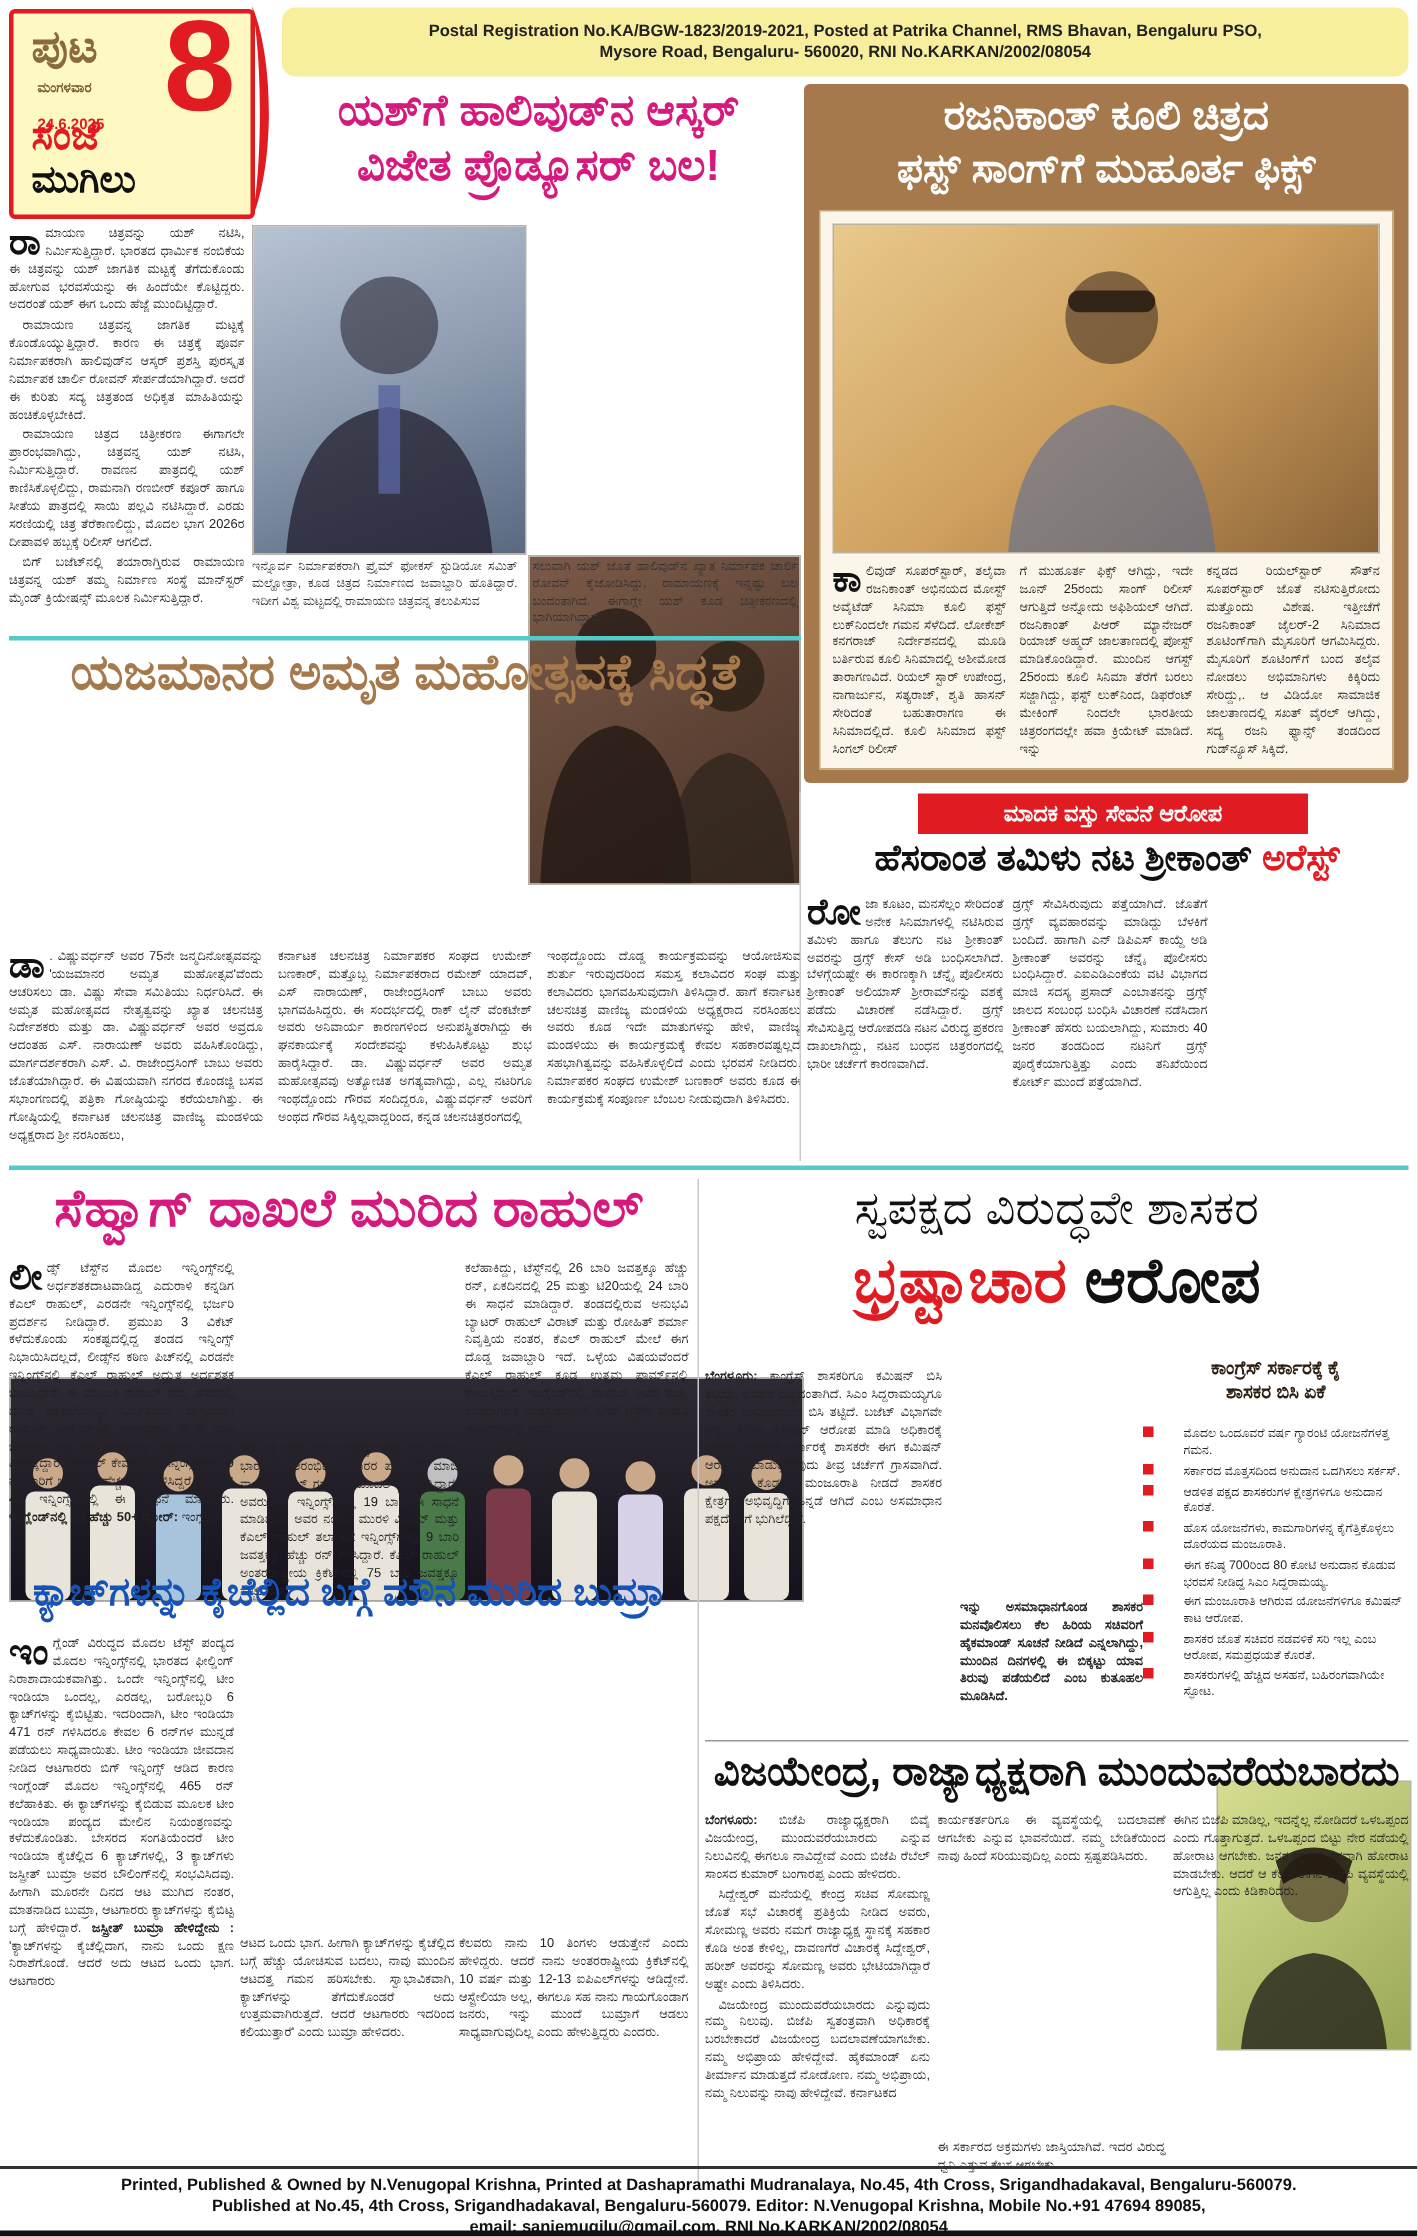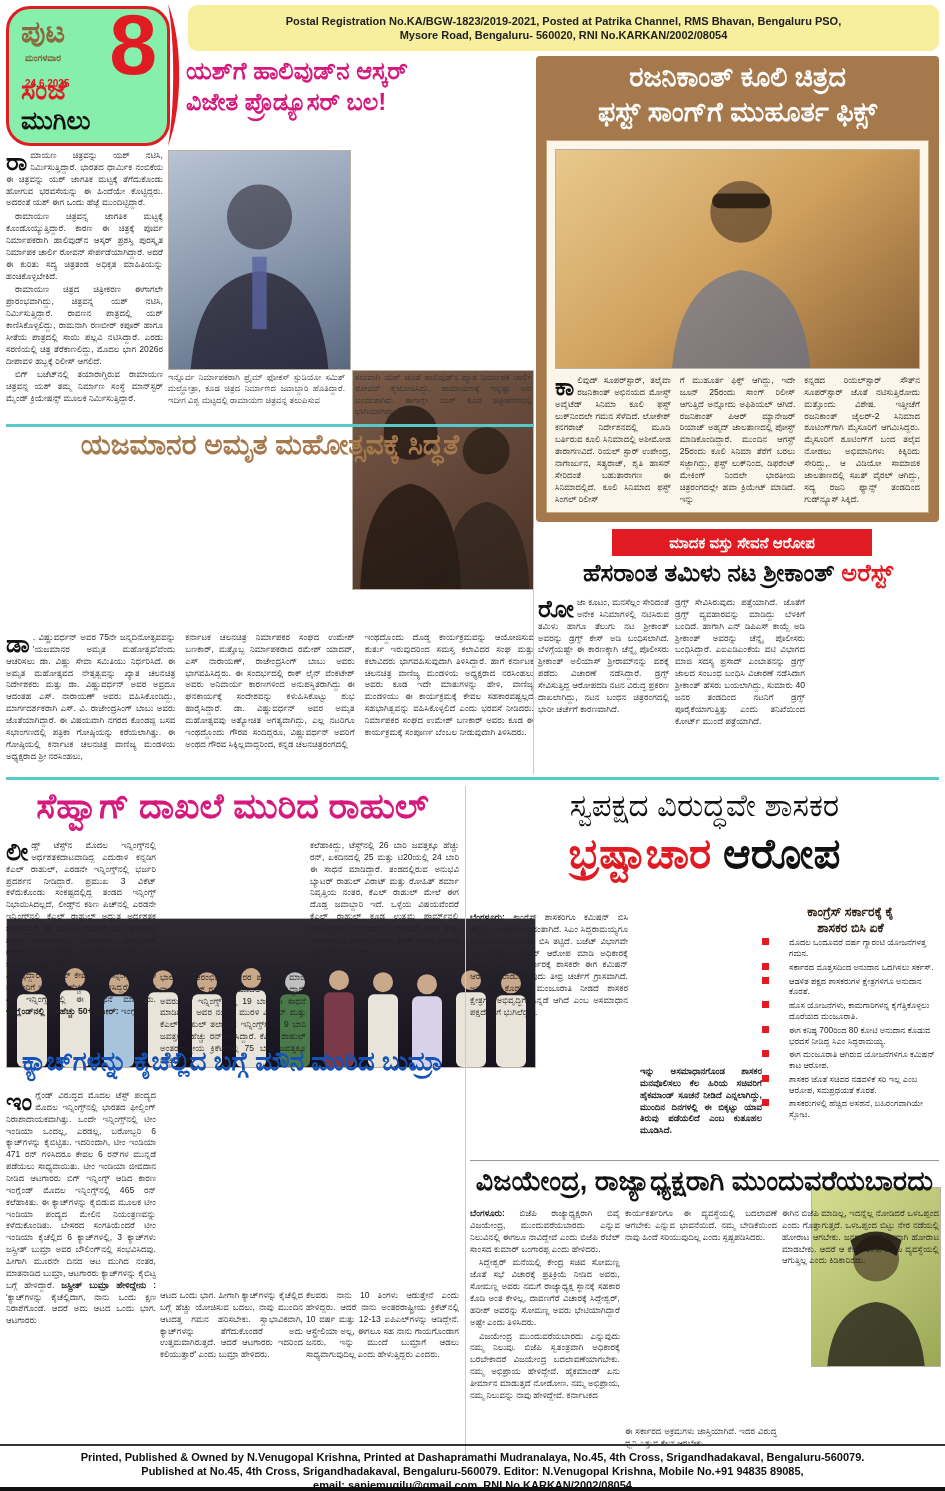--- a/index.html
+++ b/index.html
@@ -8,48 +8,48 @@
   .abs{position:absolute;}
   .jtext{font-size:8.6px;line-height:1.38;text-align:justify;color:#222;}
   .jtext p{margin:0 0 2px 0;text-indent:9px;}
   .jtext p.first{text-indent:0;}
   .dc{float:left;font-weight:bold;font-size:24px;line-height:.85;margin:2px 3px 0 0;color:#111;}
   .b{font-weight:bold;}
   .red{color:#e11b22;}
   .photo{position:relative;overflow:hidden;border:1px solid #b9b2a6;}
   .sil{position:absolute;left:0;bottom:0;width:100%;height:100%;}
   
-  #mast-box{left:6px;top:6px;width:158px;height:134px;background:#86efac;border:3px solid #e11b22;border-radius:24px;}
+  #mast-box{left:6px;top:6px;width:158px;height:134px;background:#fef9c3;border:3px solid #e11b22;border-radius:4px;}
   #mast-puta{position:absolute;left:12px;top:6px;font-size:30px;font-weight:bold;color:#8a6b3f;}
   #mast-num{position:absolute;right:10px;top:-14px;font-size:86px;font-weight:bold;color:#e11b22;}
   #mast-day{position:absolute;left:16px;top:44px;font-size:9px;font-weight:bold;color:#7a5c33;}
   #mast-date{position:absolute;left:16px;top:69px;font-size:10px;font-weight:bold;color:#e11b22;}
   #mast-n1{position:absolute;left:12px;top:66px;font-size:27px;font-weight:bold;color:#e11b22;}
   #mast-n2{position:absolute;left:12px;top:97px;font-size:25px;font-weight:bold;color:#111;}
   #mast-bracket{left:164px;top:4px;width:22px;height:142px;}
   #postal-band{left:188px;top:5px;width:751px;height:46px;background:#f7ef9e;border-radius:9px;
      display:flex;align-items:center;justify-content:center;text-align:center;
      font-size:11px;font-weight:bold;color:#222;padding:0 80px;box-sizing:border-box;line-height:1.3;}
-  #yash-hl{left:186px;top:56px;width:346px;text-align:left;font-weight:bold;font-size:24px;line-height:1.28;color:#d6197d;}
+  #yash-hl{left:186px;top:56px;width:346px;text-align:center;font-weight:bold;font-size:29px;line-height:1.28;color:#d6197d;}
   
   #rajini-box{left:536px;top:56px;width:403px;height:466px;background:#a6794c;border-radius:4px;}
   #rajini-hl{position:absolute;left:0;top:4px;width:100%;text-align:center;color:#fff;font-weight:bold;font-size:27px;line-height:1.3;}
   #rajini-inner{position:absolute;left:10px;right:10px;top:84px;bottom:9px;background:#fcf6ea;border:1px solid #c7a87e;}
   #rajini-photo{position:absolute;left:8px;right:8px;top:8px;height:218px;}
   #rajini-cols{position:absolute;left:8px;right:8px;top:234px;bottom:6px;display:flex;gap:9px;}
   #rajini-cols>div{flex:1;}
   
   #yash-body{left:6px;top:150px;width:157px;height:262px;}
   #yash-photo1{left:168px;top:150px;width:181px;height:218px;}
   #yash-photo2{left:352px;top:150px;width:180px;height:218px;}
   #yash-caps{left:168px;top:372px;width:364px;display:flex;gap:10px;}
   #yash-caps>div{flex:1;font-size:8.4px;line-height:1.35;text-align:justify;color:#333;}
   .tealrule{background:#56c9c9;height:3px;}
   #teal1{left:6px;top:424px;width:528px;}
-  #yaja-hl{left:6px;top:429px;width:528px;text-align:center;font-weight:bold;font-size:28px;color:#a6794c;}
+  #yaja-hl{left:6px;top:429px;width:528px;text-align:center;font-weight:bold;font-size:33px;color:#a6794c;}
   #group-photo{left:6px;top:478px;width:528px;height:148px;background:linear-gradient(#2e2a33,#15121d);}
   #group-banner{position:absolute;top:4px;width:100%;text-align:center;color:#d9b96a;font-size:9px;font-weight:bold;}
   #yaja-cols{left:6px;top:632px;width:528px;height:140px;display:flex;gap:10px;}
   #yaja-cols>div{flex:1;}
   #teal2{left:6px;top:777px;width:933px;}
   
   .vdiv{background:#c9c9c9;width:1px;}
   #vdiv-top{left:533px;top:528px;height:246px;}
   #sri-badge{left:612px;top:529px;width:260px;height:27px;background:#e11b22;color:#fff;font-weight:bold;font-size:15px;
      display:flex;align-items:center;justify-content:center;}
@@ -67,21 +67,21 @@
   #bum-hl{left:6px;top:1046px;width:453px;text-align:center;font-weight:bold;font-size:26px;color:#1553b7;}
   #bum-c1{left:6px;top:1090px;width:150px;height:368px;}
   #bum-c2{left:160px;top:1290px;width:143px;height:168px;}
   #bum-c3{left:306px;top:1290px;width:153px;height:168px;}
   
   #sid-hl1{left:470px;top:788px;width:469px;text-align:center;font-weight:normal;font-size:31px;color:#111;}
   #sid-hl2{left:470px;top:830px;width:469px;text-align:center;font-weight:bold;font-size:42px;color:#111;}
   #sid-c1{left:470px;top:912px;width:158px;height:246px;}
   #sid-below{left:640px;top:1066px;width:122px;height:92px;font-weight:bold;}
   #sid-panel{left:762px;top:905px;width:177px;height:255px;}
-  #sid-sub{text-align:center;font-weight:bold;font-size:12.5px;color:#2d2013;line-height:1.25;margin-bottom:1px;}
+  #sid-sub{text-align:center;font-weight:bold;font-size:12.5px;color:#2d2013;line-height:1.25;margin-bottom:14px;}
   .bullet{display:flex;gap:20px;font-size:8.3px;line-height:1.3;color:#222;margin-bottom:3px;text-align:left;}
   .sq{flex:0 0 auto;width:7px;height:7px;background:#e11b22;margin-top:1px;}
   .hdiv{background:#9a9a9a;height:1px;}
   #hdiv-right{left:470px;top:1160px;width:469px;}
   
   #vij-hl{left:470px;top:1166px;width:469px;text-align:center;font-weight:bold;font-size:27px;color:#111;}
   #vij-c1{left:470px;top:1208px;width:150px;height:250px;}
   #vij-c2a{left:625px;top:1208px;width:152px;height:78px;}
   #vij-c2b{left:625px;top:1426px;width:152px;height:32px;}
   #vij-c3{left:782px;top:1208px;width:157px;height:250px;}
@@ -296,18 +296,18 @@
   </div>
   <div class="abs" id="vij-hl">ವಿಜಯೇಂದ್ರ, ರಾಜ್ಯಾಧ್ಯಕ್ಷರಾಗಿ ಮುಂದುವರೆಯಬಾರದು</div>
   <div class="abs jtext" id="vij-c2a">ಕಾರ್ಯಕರ್ತರಿಗೂ ಈ ವ್ಯವಸ್ಥೆಯಲ್ಲಿ ಬದಲಾವಣೆ ಆಗಬೇಕು ಎನ್ನುವ ಭಾವನೆಯಿದೆ. ನಮ್ಮ ಬೇಡಿಕೆಯಿಂದ ನಾವು ಹಿಂದೆ ಸರಿಯುವುದಿಲ್ಲ ಎಂದು ಸ್ಪಷ್ಟಪಡಿಸಿದರು.</div>
 
   <div class="abs jtext" id="vij-c2b">ಈ ಸರ್ಕಾರದ ಅಕ್ರಮಗಳು ಜಾಸ್ತಿಯಾಗಿವೆ. ಇದರ ವಿರುದ್ಧ ಧ್ವನಿ ಎತ್ತುವ ಕೆಲಸ ಆಗಬೇಕು.</div>
   <div class="abs jtext" id="vij-c3">ಈಗಿನ ಬಿಜೆಪಿ ಮಾಡಿಲ್ಲ, ಇದನ್ನೆಲ್ಲ ನೋಡಿದರೆ ಒಳಒಪ್ಪಂದ ಎಂದು ಗೊತ್ತಾಗುತ್ತದೆ. ಒಳಒಪ್ಪಂದ ಬಿಟ್ಟು ನೇರ ನಡೆಯಲ್ಲಿ ಹೋರಾಟ ಆಗಬೇಕು. ಜನರ ಭಾವನೆ ಪರವಾಗಿ ಹೋರಾಟ ಮಾಡಬೇಕು. ಆದರೆ ಆ ಕೆಲಸ ಈಗಿನ ಬಿಜೆಪಿ ವ್ಯವಸ್ಥೆಯಲ್ಲಿ ಆಗುತ್ತಿಲ್ಲ ಎಂದು ಕಿಡಿಕಾರಿದರು.</div>
 
   <div class="abs" id="foot-rule"></div>
   <div class="abs" id="footer">
     <div>Printed, Published &amp; Owned by N.Venugopal Krishna, Printed at Dashapramathi Mudranalaya, No.45, 4th Cross, Srigandhadakaval, Bengaluru-560079.</div>
-    <div>Published at No.45, 4th Cross, Srigandhadakaval, Bengaluru-560079. Editor: N.Venugopal Krishna, Mobile No.+91 94835 89085,</div>
+    <div>Published at No.45, 4th Cross, Srigandhadakaval, Bengaluru-560079. Editor: N.Venugopal Krishna, Mobile No.+91 47694 89085,</div>
     <div>email: sanjemugilu@gmail.com, RNI No.KARKAN/2002/08054</div>
   </div>
   <div class="abs" id="bottom-bar"></div>
 
 </div>
 
 </body></html>

